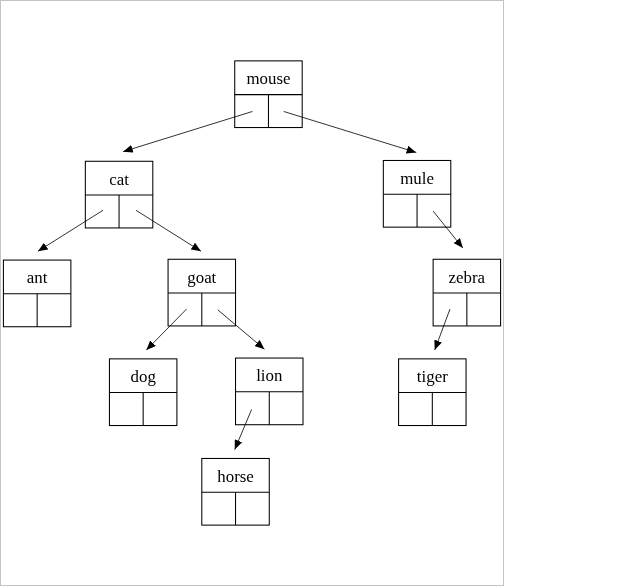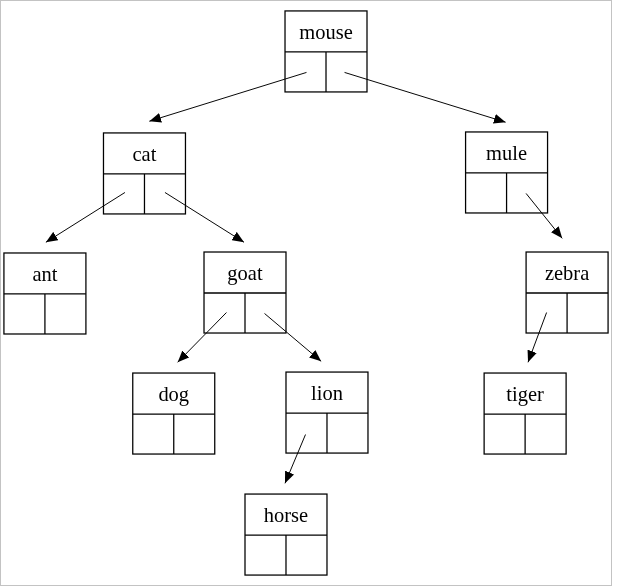--- a/index.html
+++ b/index.html
@@ -1,21 +1,21 @@
 <!DOCTYPE html>
 <html><head>
 <meta charset="utf-8">
 <style>
   html, body {
     margin: 0;
     padding: 0;
     background: #ffffff;
   }
   .canvas {
-    width: 612px;
+    width: 504px;
     height: 586px;
     box-sizing: border-box;
     border: 1px solid #c3c3c3;
     background: #ffffff;
     position: relative;
     overflow: hidden;
     text-align: right;
   }
   svg {
     display: block;

